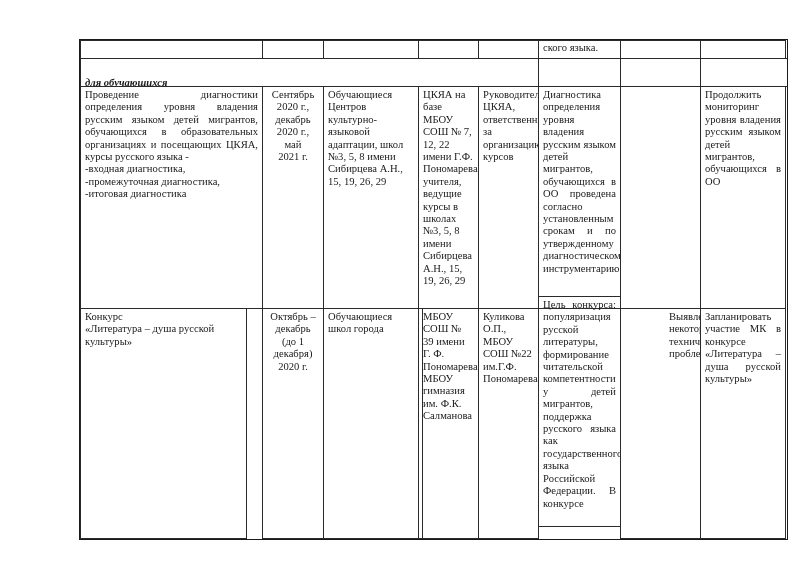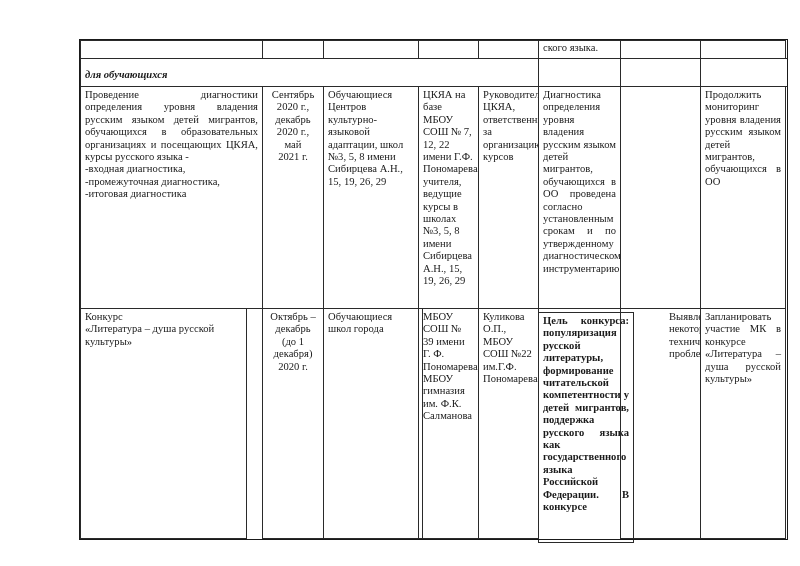--- a/index.html
+++ b/index.html
@@ -31,21 +31,21 @@
       padding: 2px 4px 0 4px;
       overflow: hidden;
       white-space: pre-line;
     }
     .j { text-align: justify; }
     .c { text-align: center; }
     .l { text-align: left; }
     .section {
       font-weight: bold;
       font-style: italic;
-      padding-top: 10px;
+      padding-top: 18px;
     }
     .outer {
       position: absolute;
       box-sizing: border-box;
       border: 1.5px solid #1a1a1a;
       pointer-events: none;
     }
   </style>
 </head>
 <body>
@@ -84,18 +84,18 @@
 
   <div class="cell l" style="left:60px;top:308px;width:167px;height:231px;">Конкурс
 «Литература – душа русской культуры»</div>
   <div class="cell c" style="left:242px;top:308px;width:62px;height:231px;">Октябрь –
 декабрь
 (до 1 декабря)
 2020 г.</div>
   <div class="cell l" style="left:303px;top:308px;width:100px;height:231px;">Обучающиеся школ города</div>
   <div class="cell l" style="left:398px;top:308px;width:61px;height:231px;">МБОУ СОШ № 39 имени Г. Ф. Пономарева, МБОУ гимназия им. Ф.К. Салманова</div>
   <div class="cell l" style="left:458px;top:308px;width:61px;height:231px;">Куликова О.П., МБОУ СОШ №22 им.Г.Ф. Пономарева</div>
-  <div class="cell j" style="left:518px;top:312px;width:96px;height:231px;font-weight:bold;">Цель конкурса: популяризация русской литературы, формирование читательской компетентности у детей мигрантов, поддержка русского языка как государственного языка Российской Федерации. В конкурсе</div>
+  <div class="cell j" style="left:518px;top:296px;width:83px;height:231px;">Цель конкурса: популяризация русской литературы, формирование читательской компетентности у детей мигрантов, поддержка русского языка как государственного языка Российской Федерации. В конкурсе</div>
   <div class="cell j" style="left:600px;top:308px;width:81px;height:231px;padding-left:48px;">Выявлены некоторые технические проблемы</div>
   <div class="cell j" style="left:680px;top:308px;width:86px;height:231px;">Запланировать участие МК в конкурсе «Литература – душа русской культуры»</div>
 
   <div class="outer" style="left:59px;top:39px;width:709px;height:501px;"></div>
 </div>
 
 </body></html>

